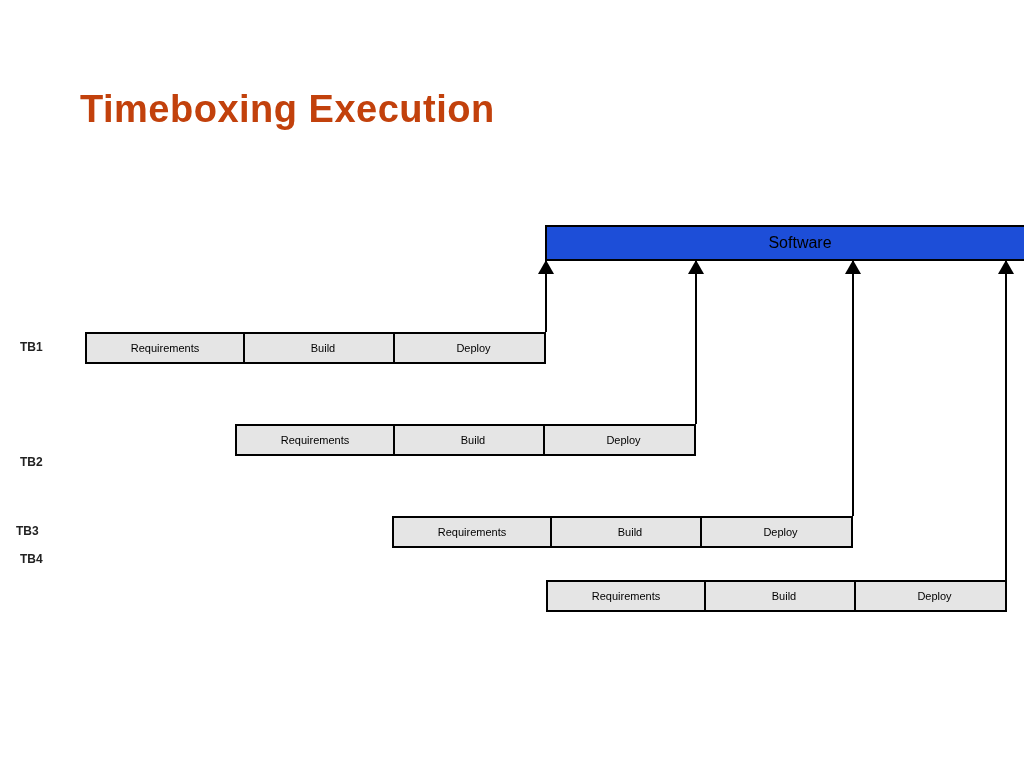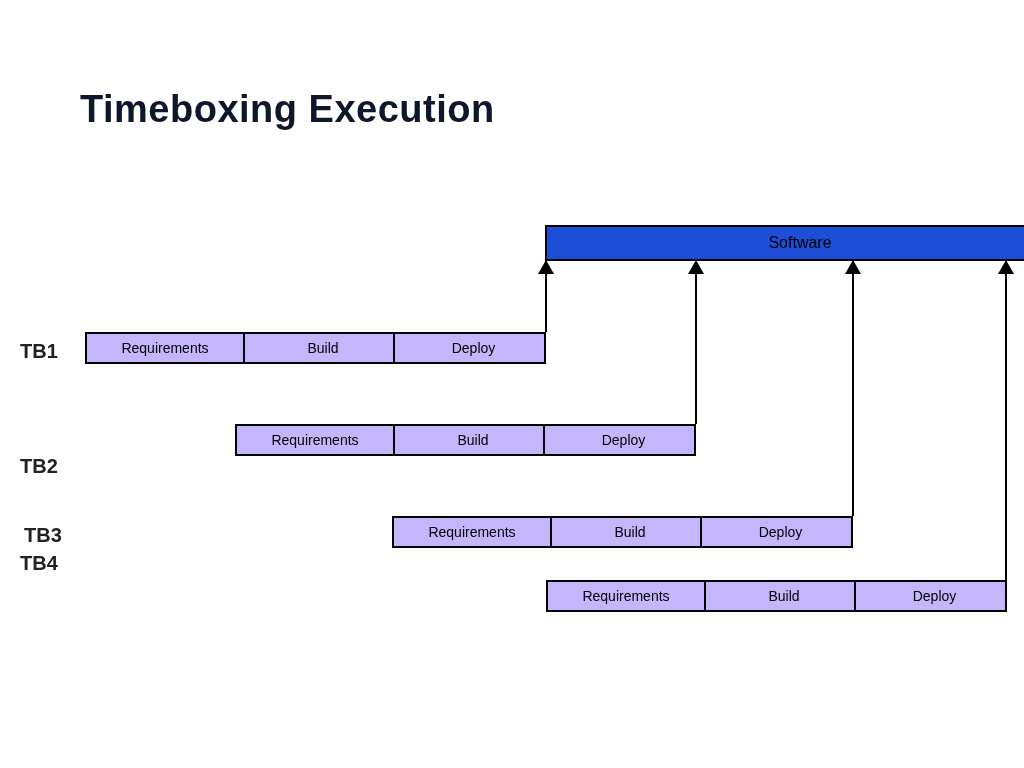--- a/index.html
+++ b/index.html
@@ -15,21 +15,21 @@
     position: relative;
     width: 1024px;
     height: 768px;
   }
   .title {
     position: absolute;
     left: 80px;
     top: 88px;
     font-size: 38px;
     font-weight: 700;
-    color: #0f172a;
+    color: #c2410c;
     letter-spacing: 0.5px;
   }
 
   
   .software-bar {
     position: absolute;
     left: 545px;
     top: 225px;
     width: 510px;
     height: 36px;
@@ -38,41 +38,41 @@
     box-sizing: border-box;
     display: flex;
     align-items: center;
     justify-content: center;
     font-size: 16px;
   }
 
   
   .row-label {
     position: absolute;
-    font-size: 20px;
+    font-size: 12px;
     font-weight: 600;
     color: #222;
   }
 
   
   .row {
     position: absolute;
     height: 32px;
   }
   .cell {
     position: absolute;
     top: 0;
     height: 32px;
     border: 2px solid #000;
     box-sizing: border-box;
-    background: #c4b5fd;
+    background: #e5e5e5;
     display: flex;
     align-items: center;
     justify-content: center;
-    font-size: 14px;
+    font-size: 11px;
   }
   .cell + .cell { border-left: none; padding-left: 8px; } 
   
   .cell + .cell { border-left: 2px solid #000; }
 
   
   .arrow {
     position: absolute;
     width: 2px;
     background: #000;
@@ -104,21 +104,21 @@
   <div class="arrow" style="left: 545px; top: 261px; height: 71px;"></div>
 
   <div class="arrow" style="left: 695px; top: 261px; height: 163px;"></div>
 
   <div class="arrow" style="left: 852px; top: 261px; height: 255px;"></div>
 
   <div class="arrow" style="left: 1005px; top: 261px; height: 319px;"></div>
 
   <div class="row-label" style="left: 20px; top: 340px;">TB1</div>
   <div class="row-label" style="left: 20px; top: 455px;">TB2</div>
-  <div class="row-label" style="left: 24px; top: 524px;">TB3</div>
+  <div class="row-label" style="left: 16px; top: 524px;">TB3</div>
   <div class="row-label" style="left: 20px; top: 552px;">TB4</div>
 
   <div class="row" style="left: 85px; top: 332px; width: 461px;">
     <div class="cell" style="left:0;   width:160px;">Requirements</div>
     <div class="cell" style="left:158px; width:152px;">Build</div>
     <div class="cell" style="left:308px; width:153px;">Deploy</div>
   </div>
 
   <div class="row" style="left: 235px; top: 424px; width: 462px;">
     <div class="cell" style="left:0;   width:160px;">Requirements</div>

